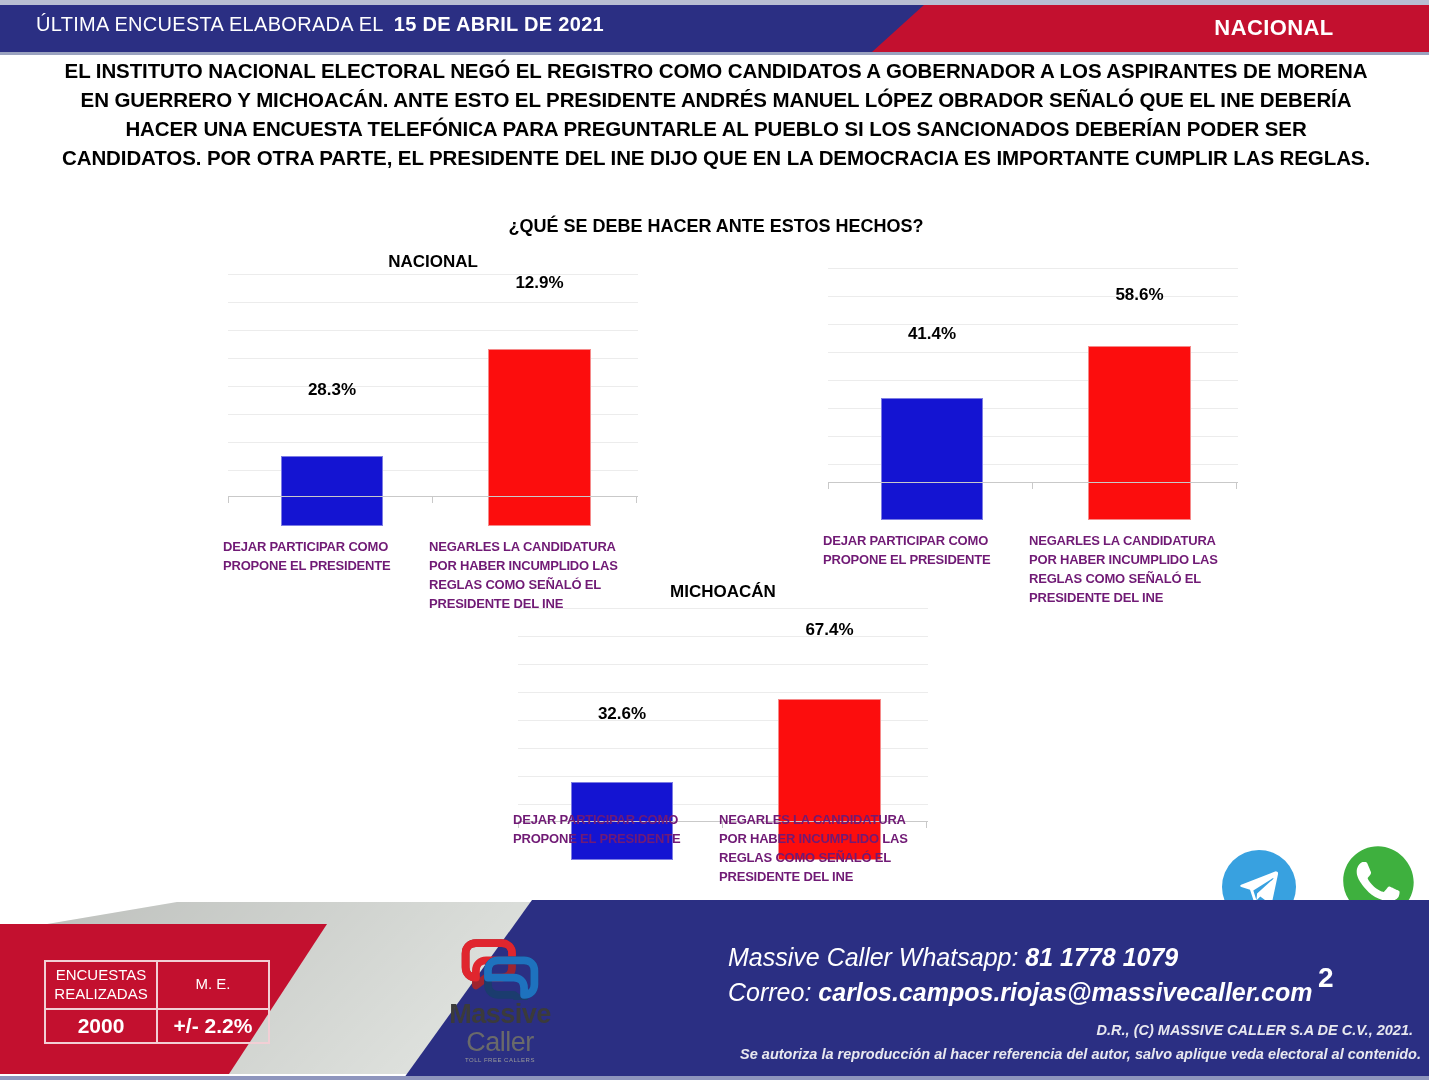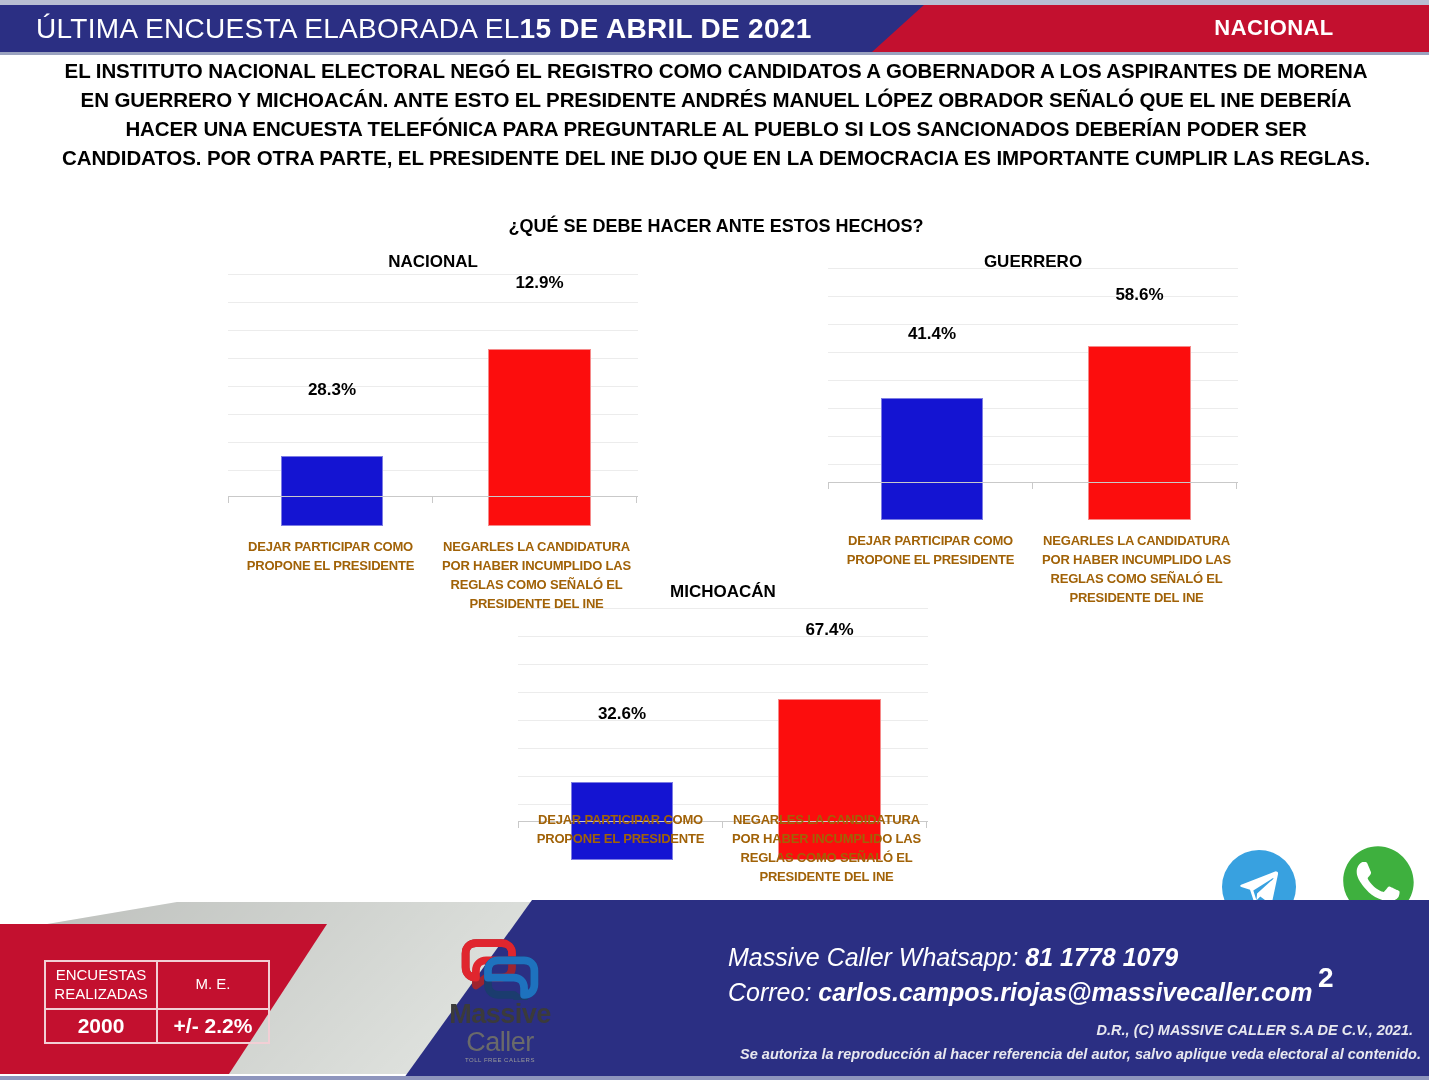--- a/index.html
+++ b/index.html
@@ -33,23 +33,23 @@
   .header-topline {
     position:absolute; left:0; top:0; width:1429px; height:5px;
     background:#b8bed2;
   }
   .header-botline {
     position:absolute; left:0; top:52px; width:1429px; height:3px;
     background:#9aa2bf;
   }
   .header-left-text {
     position:absolute; left:36px; top:9px;
-    font-size:28px; letter-spacing:0.3px;
+    font-size:20px; letter-spacing:0.3px;
     color:#ffffff; white-space:nowrap;
-    display:flex; align-items:center; gap:0;
+    display:flex; align-items:center; gap:10px;
   }
   .header-left-text .lead { font-weight:400; }
   .header-left-text .date { font-weight:bold; }
   .header-right-text {
     position:absolute; right:0; top:11px; width:310px;
     text-align:center;
     font-size:22px; font-weight:bold; color:#ffffff;
     letter-spacing:0.4px;
   }
 
@@ -96,22 +96,22 @@
   }
   .bar.blue { background:#1414D2; border:1px solid #7d7de3; }
   .bar.red  { background:#FC0D0D; border:1px solid #f58a8a; }
   .bar-value {
     position:absolute;
     text-align:center; font-size:17px; font-weight:bold; color:#000;
     white-space:nowrap;
   }
   .cat-label {
     position:absolute;
-    text-align:center; font-size:13px; font-weight:bold;
-    color:#a16207; line-height:1.45; letter-spacing:-0.2px;
+    text-align:left; font-size:13px; font-weight:bold;
+    color:#701a75; line-height:1.45; letter-spacing:-0.2px;
   }
 
   
   .footer { position:absolute; left:0; top:880px; width:1429px; height:200px; }
 
   .f-gray {
     position:absolute; left:0; top:22px; width:1429px; height:172px;
     background:#dfe2de;
     clip-path: polygon(177px 0, 1429px 0, 1429px 172px, 0 172px, 0 30px);
   }
@@ -256,21 +256,20 @@
     </div>
 
     <div class="bar-value" style="left:53px; width:102px; top:128px;">28.3%</div>
     <div class="bar-value" style="left:260px; width:103px; top:21px;">12.9%</div>
 
     <div class="cat-label" style="left:-5px; width:215px; top:286px;">DEJAR PARTICIPAR COMO PROPONE EL PRESIDENTE</div>
     <div class="cat-label" style="left:201px; width:215px; top:286px;">NEGARLES LA CANDIDATURA POR HABER INCUMPLIDO LAS REGLAS COMO SEÑALÓ EL PRESIDENTE DEL INE</div>
   </div>
 
   <div class="chart" id="chart-1" style="left:828px; top:252px; width:410px; height:310px;">
-    <div class="chart-title">GUERRERO</div>
     <div class="plot" style="top:16px; height:252px;">
       <div class="gridline" style="top:0px;"></div>
       <div class="gridline" style="top:28px;"></div>
       <div class="gridline" style="top:56px;"></div>
       <div class="gridline" style="top:84px;"></div>
       <div class="gridline" style="top:112px;"></div>
       <div class="gridline" style="top:140px;"></div>
       <div class="gridline" style="top:168px;"></div>
       <div class="gridline" style="top:196px;"></div>
 

